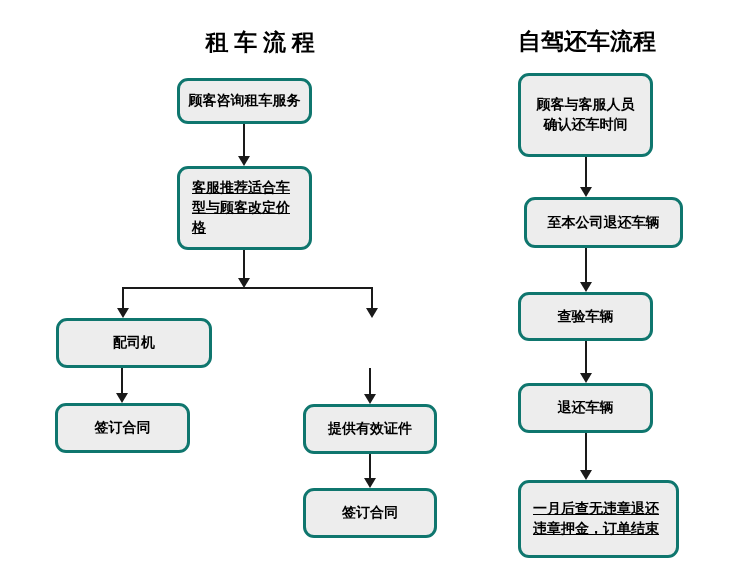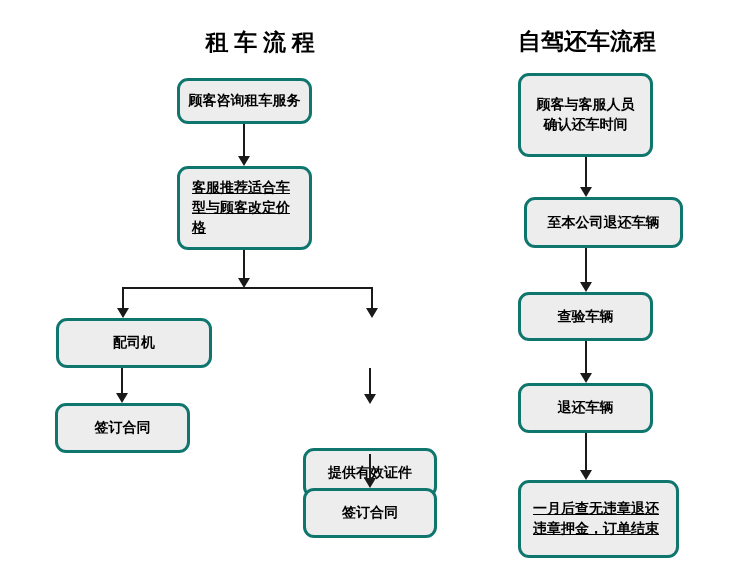--- a/index.html
+++ b/index.html
@@ -115,21 +115,21 @@
   </div>
 
   <div class="node" style="left:55px; top:403px; width:135px; height:50px;">签订合同</div>
 
 
   <div class="varrow" style="left:364px; top:368px; height:36px;">
     <div class="stem"></div>
     <div class="head"></div>
   </div>
 
-  <div class="node" style="left:303px; top:404px; width:134px; height:50px;margin-top:44px;">提供有效证件</div>
+  <div class="node" style="left:303px; top:404px; width:134px; height:50px;">提供有效证件</div>
 
   <div class="varrow" style="left:364px; top:454px; height:34px;">
     <div class="stem"></div>
     <div class="head"></div>
   </div>
 
   <div class="node" style="left:303px; top:488px; width:134px; height:50px;">签订合同</div>
 
   <div class="flow-title" style="left:487px; top:26px; width:200px;">自驾还车流程</div>
 

